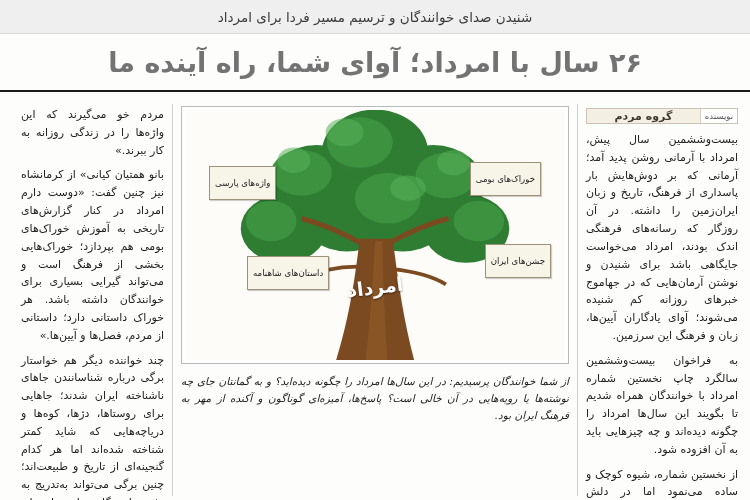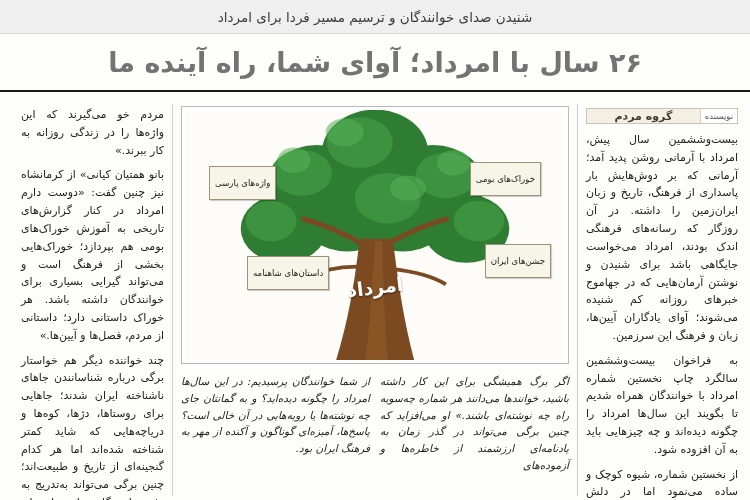--- a/index.html
+++ b/index.html
@@ -246,21 +246,20 @@
           </svg>
           <div class="leafcard" style="top:52px; right:24px;">خوراک‌های بومی</div>
           <div class="leafcard" style="top:56px; left:24px;">واژه‌های پارسی</div>
           <div class="leafcard" style="top:134px; right:14px;">جشن‌های ایران</div>
           <div class="leafcard" style="top:146px; left:14px;margin-left:48px;">داستان‌های شاهنامه</div>
           <div class="trunk-label" style="top:166px; left:50%; transform:translateX(-50%) rotate(-7deg);">امرداد</div>
         </div>
       </div>
 
       <div class="caption-cols">
-        <p class="para">اگر برگ همیشگی برای این کار داشته باشید، خوانندها می‌دانند هر شماره چه‌سویه‌ راه چه نوشته‌ای باشند.» او می‌افزاید که چنین برگی می‌تواند در گذر زمان به یادنامه‌ای ارزشمند از خاطره‌ها و آزموده‌های</p>
         <p class="para">از شما خوانندگان پرسیدیم: در این سال‌ها امرداد را چگونه دیده‌اید؟ و به گمانتان جای چه نوشته‌ها یا رویه‌هایی در آن خالی است؟ پاسخ‌ها، آمیزه‌ای گوناگون و آکنده از مهر به فرهنگ ایران بود.</p>
       </div>
     </div>
 
     <div class="col-left">
       <p class="para">مردم خو می‌گیرند که این واژه‌ها را در زندگی روزانه به کار ببرند.»</p>
       <p class="para">بانو همتیان کیانی» از کرمانشاه نیز چنین گفت: «دوست دارم امرداد در کنار گزارش‌های تاریخی به آموزش خوراک‌های بومی هم بپردازد؛ خوراک‌هایی بخشی از فرهنگ است و می‌تواند گیرایی بسیاری برای خوانندگان داشته باشد. هر خوراک داستانی دارد؛ داستانی از مردم، فصل‌ها و آیین‌ها.»</p>
       <p class="para">چند خواننده دیگر هم خواستار برگی درباره شناسانندن جاهای ناشناخته ایران شدند؛ جاهایی برای روستاها، دژها، کوه‌ها و دریاچه‌هایی که شاید کمتر شناخته شده‌اند اما هر کدام گنجینه‌ای از تاریخ و طبیعت‌اند؛ چنین برگی می‌تواند به‌تدریج به دفترچه‌ای نگارین از زیبایی‌های پنهان ایران دگرگون شود</p>
     </div>
 

